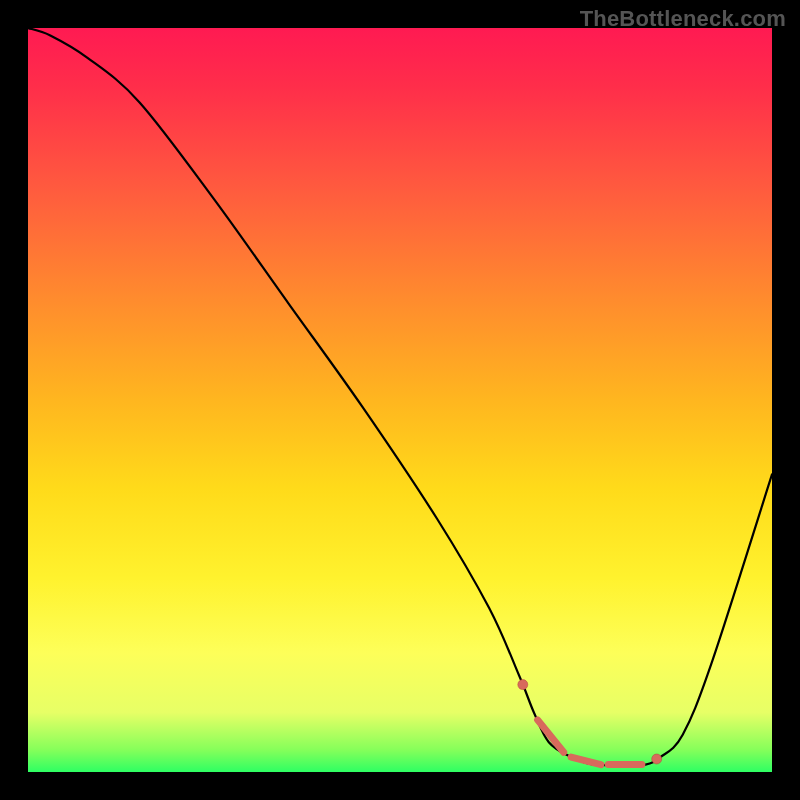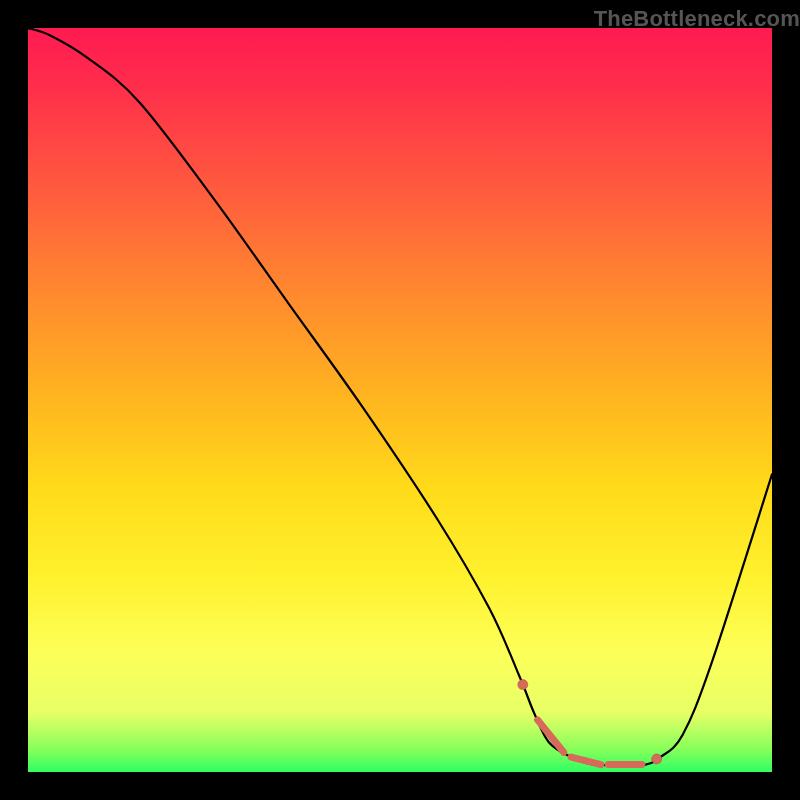--- a/index.html
+++ b/index.html
@@ -6,21 +6,21 @@
   html, body { width: 800px; height: 800px; overflow: hidden; background: #000; }
   .frame {
     position: relative;
     width: 800px;
     height: 800px;
     background: #000;
   }
   .watermark {
     position: absolute;
     top: 6px;
-    right: 0;
+    right: 14px;
     font-family: Arial, Helvetica, sans-serif;
     font-size: 22px;
     font-weight: bold;
     color: #555;
     letter-spacing: 0.2px;
     z-index: 5;
   }
   .plot {
     position: absolute;
     left: 28px;

